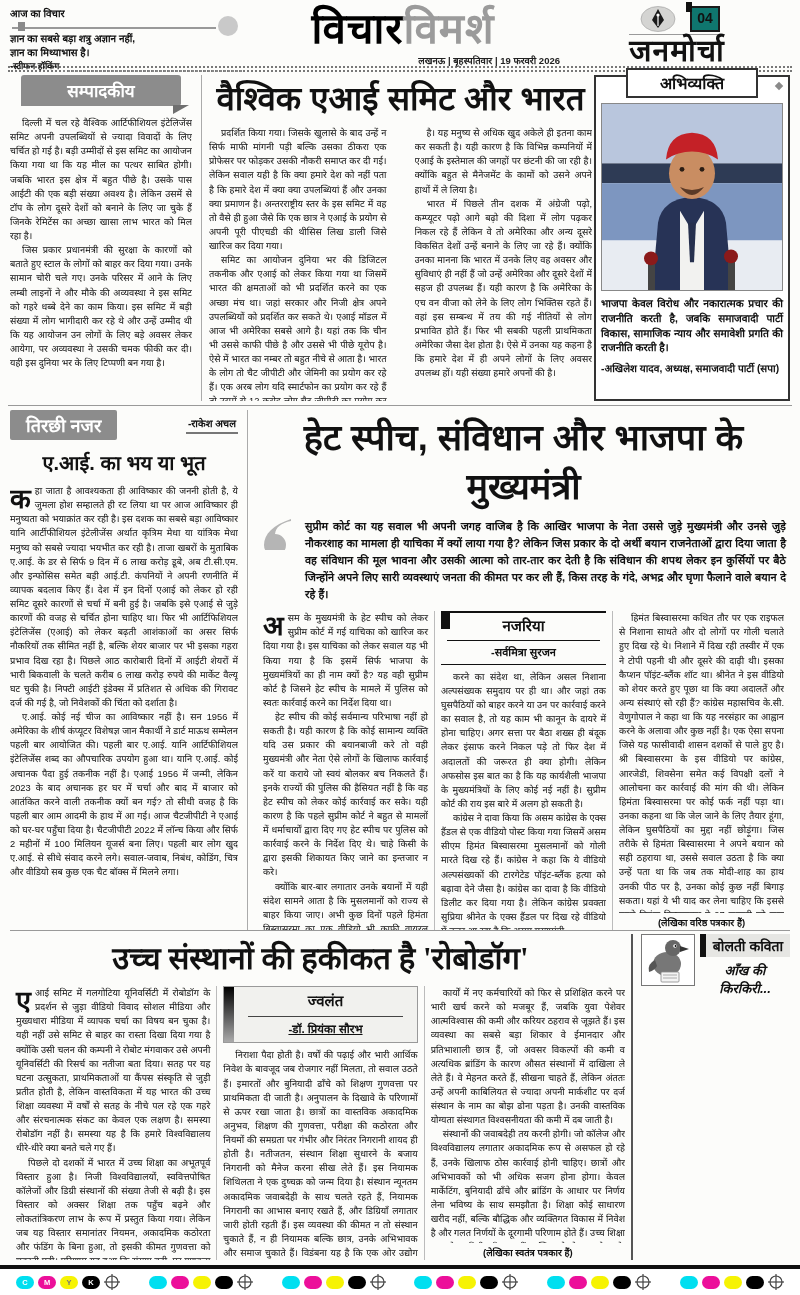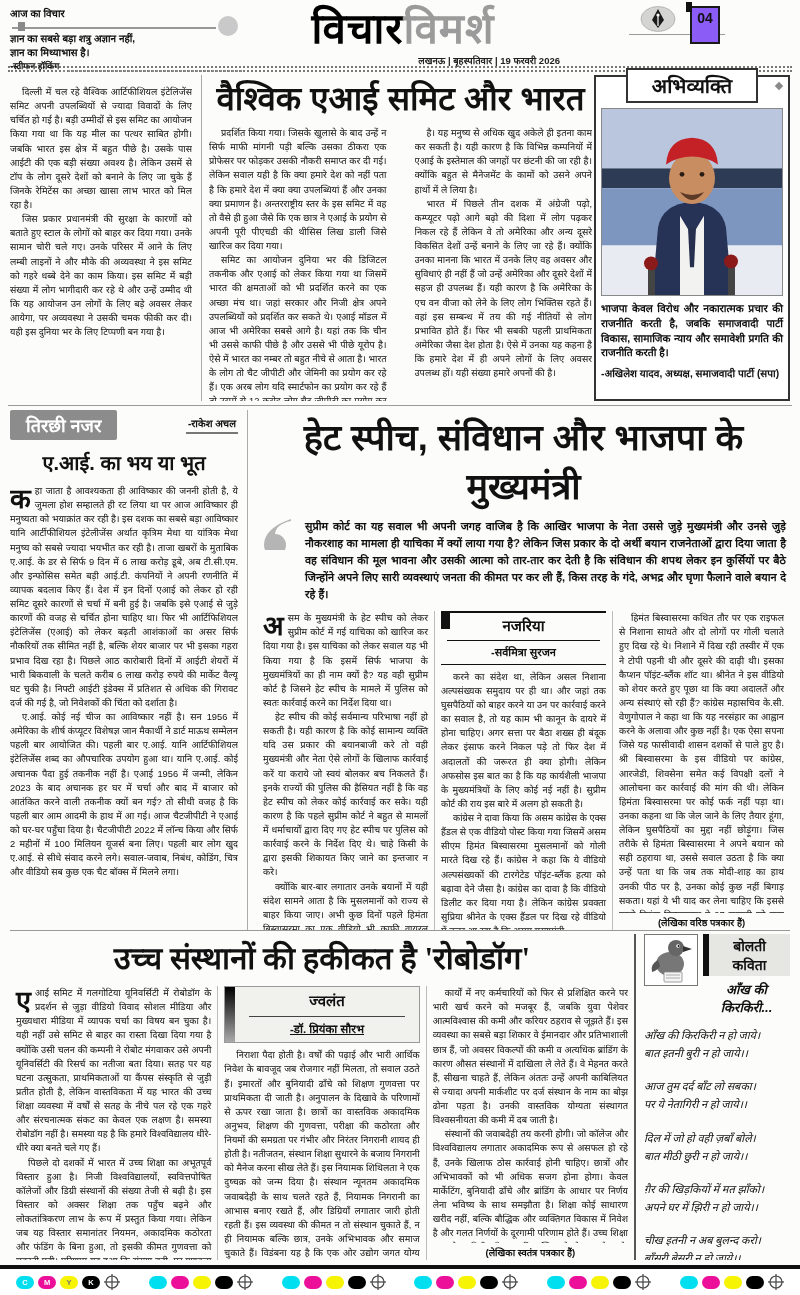--- a/index.html
+++ b/index.html
@@ -18,22 +18,22 @@
   .thought-quote { font-size:10px; line-height:1.35; font-weight:600; }
   .thought-author { font-size:9px; font-weight:bold; display:flex; align-items:flex-end; }
   .thought-author .dots { flex:1; border-bottom:2px dotted #888; margin-left:4px; height:7px; }
   .mh-center { flex:1; text-align:center; padding-top:2px; }
   .paper-title { font-size:42px; font-weight:800; letter-spacing:1px; line-height:1.0; }
   .paper-title .t-black { color:#000; }
   .paper-title .t-gray  { color:#9b9b9b; }
   .dateline { font-size:9.5px; font-weight:bold; color:#222; text-align:right; padding:4px 4px 0 0; }
   .mh-right { width:226px; position:relative; text-align:center; }
   .logo-row { display:flex; justify-content:center; align-items:flex-start; gap:8px; height:28px; }
-  .pagenum-box { width:30px; height:38px; border:2px solid #1a1a1a; font-size:14px; font-weight:bold;
-          line-height:21px; background:#8b5cf6; position:relative; }
+  .pagenum-box { width:30px; height:26px; border:2px solid #1a1a1a; font-size:14px; font-weight:bold;
+          line-height:21px; background:#0f766e; position:relative; }
   .pagenum-box::before { content:""; position:absolute; top:-6px; left:-6px; width:6px; height:10px; background:#111; }
   .tagline-line { width:96px; margin:0 auto; border-top:1px solid #9a9a9a; height:2px; }
   .brand { font-size:30px; font-weight:800; letter-spacing:1px; line-height:1.0; }
   .masthead-rule { margin:2px 8px 0; height:6px; border-top:2px dotted #777; border-bottom:2px dotted #777; }
 
   
   .vsep { width:1px; background:#aaa; margin:0 5px; }
   .hsep { height:1px; background:#999; margin:4px 8px; }
   .body-text { font-size:9.3px; line-height:1.52; text-align:justify; }
   .body-text p { text-indent:12px; }
@@ -49,21 +49,21 @@
   .edit-header-wrap::after { content:""; position:absolute; right:-8px; bottom:-8px;
           border-left:16px solid #6f6f6f; border-bottom:9px solid transparent; }
   .edit-body { margin-top:10px; height:278px; overflow:hidden; }
   .ai-col { flex:1; display:flex; flex-direction:column; padding:0 2px; }
   .ai-headline { font-size:33px; font-weight:800; text-align:center; padding:0 0 6px; }
   .ai-cols { display:flex; flex:1; overflow:hidden; gap:28px; }
   .txtcol { flex:1; overflow:hidden; }
   .expr-col { width:196px; }
   .expr-box { border:2px solid #333; height:100%; padding:5px 5px 3px; position:relative; background:#fff; }
   .expr-header { border:2px solid #333; width:72%; margin:-14px auto 5px; background:#fff;
-          font-size:20px; font-weight:bold; text-align:center; padding:2px 0; }
+          font-size:16px; font-weight:bold; text-align:center; padding:2px 0; }
   .expr-pin { position:absolute; top:4px; right:4px; }
   .expr-photo { width:100%; height:188px; border:1px solid #888; display:block; }
   .expr-quote { font-size:10.4px; font-weight:600; line-height:1.42; margin-top:6px; text-align:justify; }
   .expr-attr { font-size:10.2px; font-weight:800; margin-top:5px; }
 
   
   .band-mid { display:flex; margin:0 10px; height:520px; }
   .tn-col { width:232px; display:flex; flex-direction:column; padding-right:4px; }
   .tn-head-row { display:flex; justify-content:space-between; align-items:center; }
   .tn-header { background:#8c8c8c; color:#fff; font-size:18px; font-weight:bold; padding:3px 16px; border-radius:2px; }
@@ -94,21 +94,21 @@
   .rb-c { flex:1; padding:0 6px; overflow:hidden; }
   .rb-c + .rb-c { border-left:1px solid #bbb; }
   .rb-c3 { display:flex; flex-direction:column; }
   .rb-c3 .flexfill { flex:1; overflow:hidden; }
   .jw-box { border:1px solid #999; background:#f1f1ee; text-align:center; margin-bottom:5px;
           padding:3px 6px 4px 16px; position:relative; }
   .jw-box::before { content:""; position:absolute; left:0; top:0; bottom:0; width:10px;
           background:linear-gradient(#000,#aaa); }
   .jw-title { font-size:15px; font-weight:800; border-bottom:1px solid #444; padding-bottom:3px; margin:0 8px; }
   .jw-byline { font-size:11.5px; font-weight:800; padding-top:4px;text-decoration:underline; }
-  .poem-col { flex:1; padding-left:8px; display:flex; flex-direction:column; border-left:2px solid #555; }
+  .poem-col { flex:1; padding-left:8px; display:flex; flex-direction:row; border-left:2px solid #555; }
   .poem-head { display:flex; gap:5px; align-items:flex-start; }
   .bird-box { width:54px; height:52px; border:1px solid #777; padding:1px; flex-shrink:0; background:#fff; }
   .poem-head-labels { flex:1; }
   .poem-header { background:#e6e6e3; border-left:6px solid #111; font-size:14px; font-weight:800;
           padding:2px 6px; text-align:center; }
   .poem-title { font-size:13px; font-weight:800; font-style:italic; text-align:center; padding-top:4px; }
   .poem-body { flex:1; overflow:hidden; padding-top:10px; font-size:11px; font-style:italic;
           line-height:1.65; font-family:"Liberation Serif","DejaVu Serif",serif; }
   .stanza { margin-bottom:15px; }
 
@@ -149,27 +149,31 @@
       <div class="logo-row">
         <svg width="48" height="26" viewBox="0 0 48 26">
           <ellipse cx="24" cy="13" rx="17" ry="12.5" fill="#d4d4d2" stroke="#9a9a9a" stroke-width="0.6"></ellipse>
           <path d="M24 3 L30 14 Q24 22 24 22 Q24 22 18 14 Z" fill="#1a1a1a"></path>
           <line x1="24" y1="8" x2="24" y2="20" stroke="#fff" stroke-width="1.2"></line>
           <circle cx="24" cy="9" r="1.6" fill="#fff"></circle>
         </svg>
         <div class="pagenum-box">04</div>
       </div>
       <div class="tagline-line"></div>
+      <div class="brand">जनमोर्चा</div>
     </div>
   </header>
   <div class="masthead-rule"></div>
 
   <section class="band-top">
 
     <div class="edit-col">
+      <div class="edit-header-wrap">
+        <div class="gray-header">सम्पादकीय</div>
+      </div>
       <div class="edit-body body-text">
         <p>दिल्ली में चल रहे वैश्विक आर्टिफीशियल इंटेलिजेंस समिट अपनी उपलब्धियों से ज्यादा विवादों के लिए चर्चित हो गई है। बड़ी उम्मीदों से इस समिट का आयोजन किया गया था कि यह मील का पत्थर साबित होगी। जबकि भारत इस क्षेत्र में बहुत पीछे है। उसके पास आईटी की एक बड़ी संख्या अवश्य है। लेकिन उसमें से टॉप के लोग दूसरे देशों को बनाने के लिए जा चुके हैं जिनके रेमिटेंस का अच्छा खासा लाभ भारत को मिल रहा है।</p>
         <p>जिस प्रकार प्रधानमंत्री की सुरक्षा के कारणों को बताते हुए स्टाल के लोगों को बाहर कर दिया गया। उनके सामान चोरी चले गए। उनके परिसर में आने के लिए लम्बी लाइनों ने और मौके की अव्यवस्था ने इस समिट को गहरे धब्बे देने का काम किया। इस समिट में बड़ी संख्या में लोग भागीदारी कर रहे थे और उन्हें उम्मीद थी कि यह आयोजन उन लोगों के लिए बड़े अवसर लेकर आयेगा, पर अव्यवस्था ने उसकी चमक फीकी कर दी। यही इस दुनिया भर के लिए टिप्पणी बन गया है।</p>
       </div>
     </div>
 
     <div class="vsep"></div>
 
     <article class="ai-col">
       <h1 class="ai-headline">वैश्विक एआई समिट और भारत</h1>

